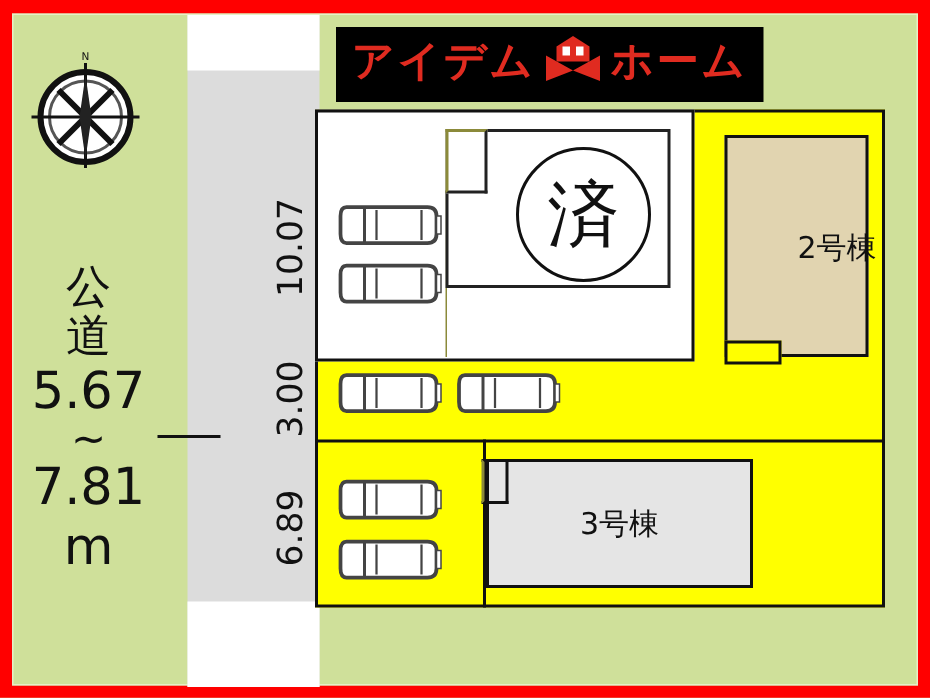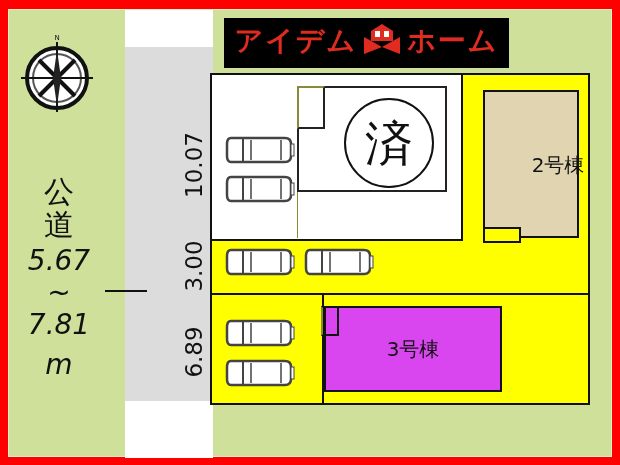--- a/index.html
+++ b/index.html
@@ -17,41 +17,41 @@
     #logo { left: 215px; top: 8px; width: 285px; height: 50px; background: #000000; }
     #logo-text { position: absolute; left: 0; top: 4px; width: 100%; text-align: center; font-size: 28px; font-weight: bold; color: #e02b20; letter-spacing: 2px; white-space: nowrap; }
     #logo-house { display: inline-block; vertical-align: middle; width: 38px; height: 32px; margin: 0 6px; position: relative; top: -3px; }
 
     
     #compass { left: 8px; top: 22px; width: 80px; height: 80px; }
 
     
     #road-label { left: 0px; top: 165px; width: 100px; text-align: center; color: #111; }
     .rl-kanji { font-size: 30px; line-height: 33px; display: block; }
-    .rl-num { font-size: 28px; line-height: 40px; display: block; font-family: "DejaVu Sans", sans-serif; font-style: italic; }
+    .rl-num { font-size: 34px; line-height: 40px; display: block; font-family: "DejaVu Sans", sans-serif; }
     .rl-tilde { font-size: 28px; line-height: 24px; display: block; }
     #road-tick { left: 96px; top: 280px; width: 42px; height: 0; border-top: 2px solid #111; }
 
     
     .dim { font-size: 23px; color: #111; white-space: nowrap; transform: rotate(-90deg); transform-origin: center center; text-align: center; width: 80px; height: 26px; line-height: 26px; }
 
     
     #lot { left: 201px; top: 63px; width: 380px; height: 332px; background: #ffff00; border: 2px solid #111; }
     #lot1 { left: 201px; top: 63px; width: 253px; height: 168px; background: #ffffff; border: 2px solid #111; }
     #lot1-inner-line { left: 288px; top: 76px; width: 0; height: 152px; border-left: 1px solid #8b8a3a; }
     #house1 { left: 288px; top: 76px; width: 150px; height: 106px; background: #ffffff; border: 2px solid #222; }
     #house1-porch { left: 288px; top: 76px; width: 28px; height: 43px; border: 2px solid #8b8a3a; border-right-color:#222; border-bottom-color:#222; background: #fff; }
     #sold { left: 335px; top: 88px; width: 90px; height: 90px; border: 2px solid #111; border-radius: 50%; background: #fff; font-size: 48px; line-height: 86px; text-align: center; color: #111; }
     #house2 { left: 474px; top: 80px; width: 96px; height: 148px; background: #e1d4b0; border: 2px solid #111; }
     #house2-label { position: absolute; left: 0; top: 60px; width: 100%; text-align: center; font-size: 20px; color: #111; margin-left: 27px; }
     #house2-porch { left: 474px; top: 217px; width: 38px; height: 16px; background: #ffff00; border: 2px solid #111; }
 
     #lot-row2-line { left: 201px; top: 283px; width: 380px; height: 0; border-top: 2px solid #111; }
     #lot3-divider { left: 313px; top: 283px; width: 0; height: 112px; border-left: 2px solid #111; }
-    #house3 { left: 315px; top: 296px; width: 178px; height: 86px; background: #d946ef; border: 2px solid #111; }
+    #house3 { left: 315px; top: 296px; width: 178px; height: 86px; background: #e5e5e5; border: 2px solid #111; }
     #house3-label { position: absolute; left: 0; top: 28px; width: 100%; text-align: center; font-size: 20px; color: #111; }
     #house3-porch { left: 312px; top: 296px; width: 18px; height: 30px; border: 2px solid #111; border-left-color: #8b8a3a; background: transparent; }
 
     
     .car { position: absolute; width: 70px; height: 32px; }
   </style>
 </head>
 <body>
 
 <div id="frame">

